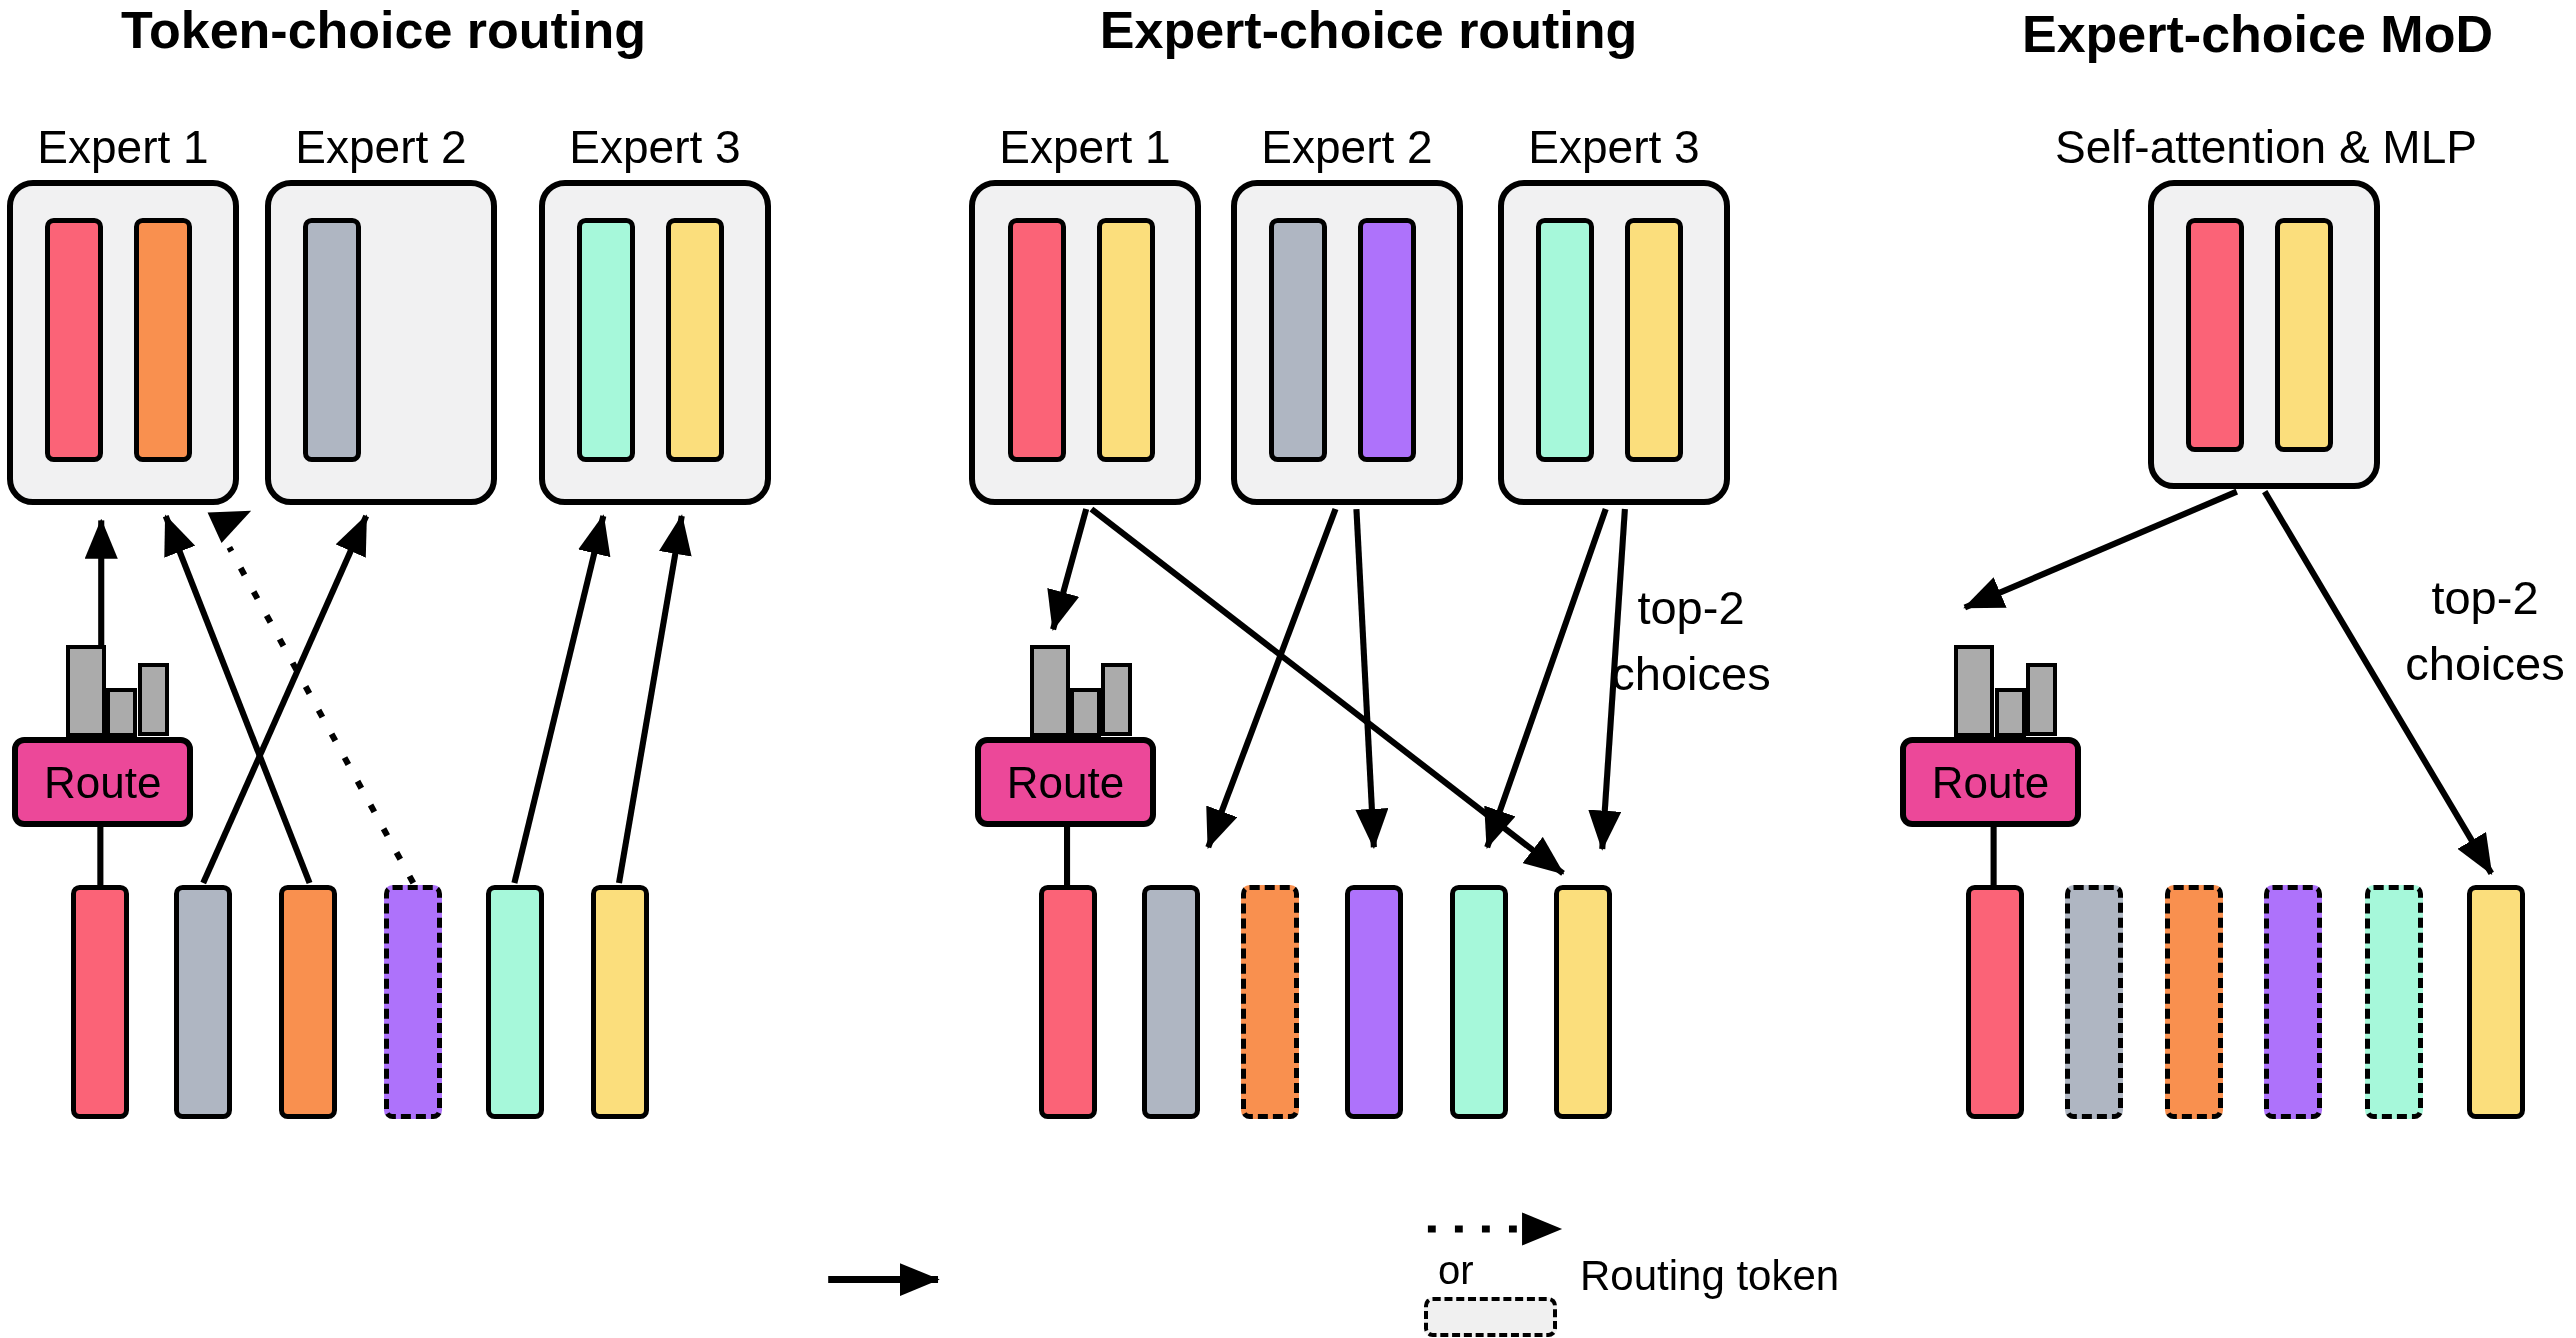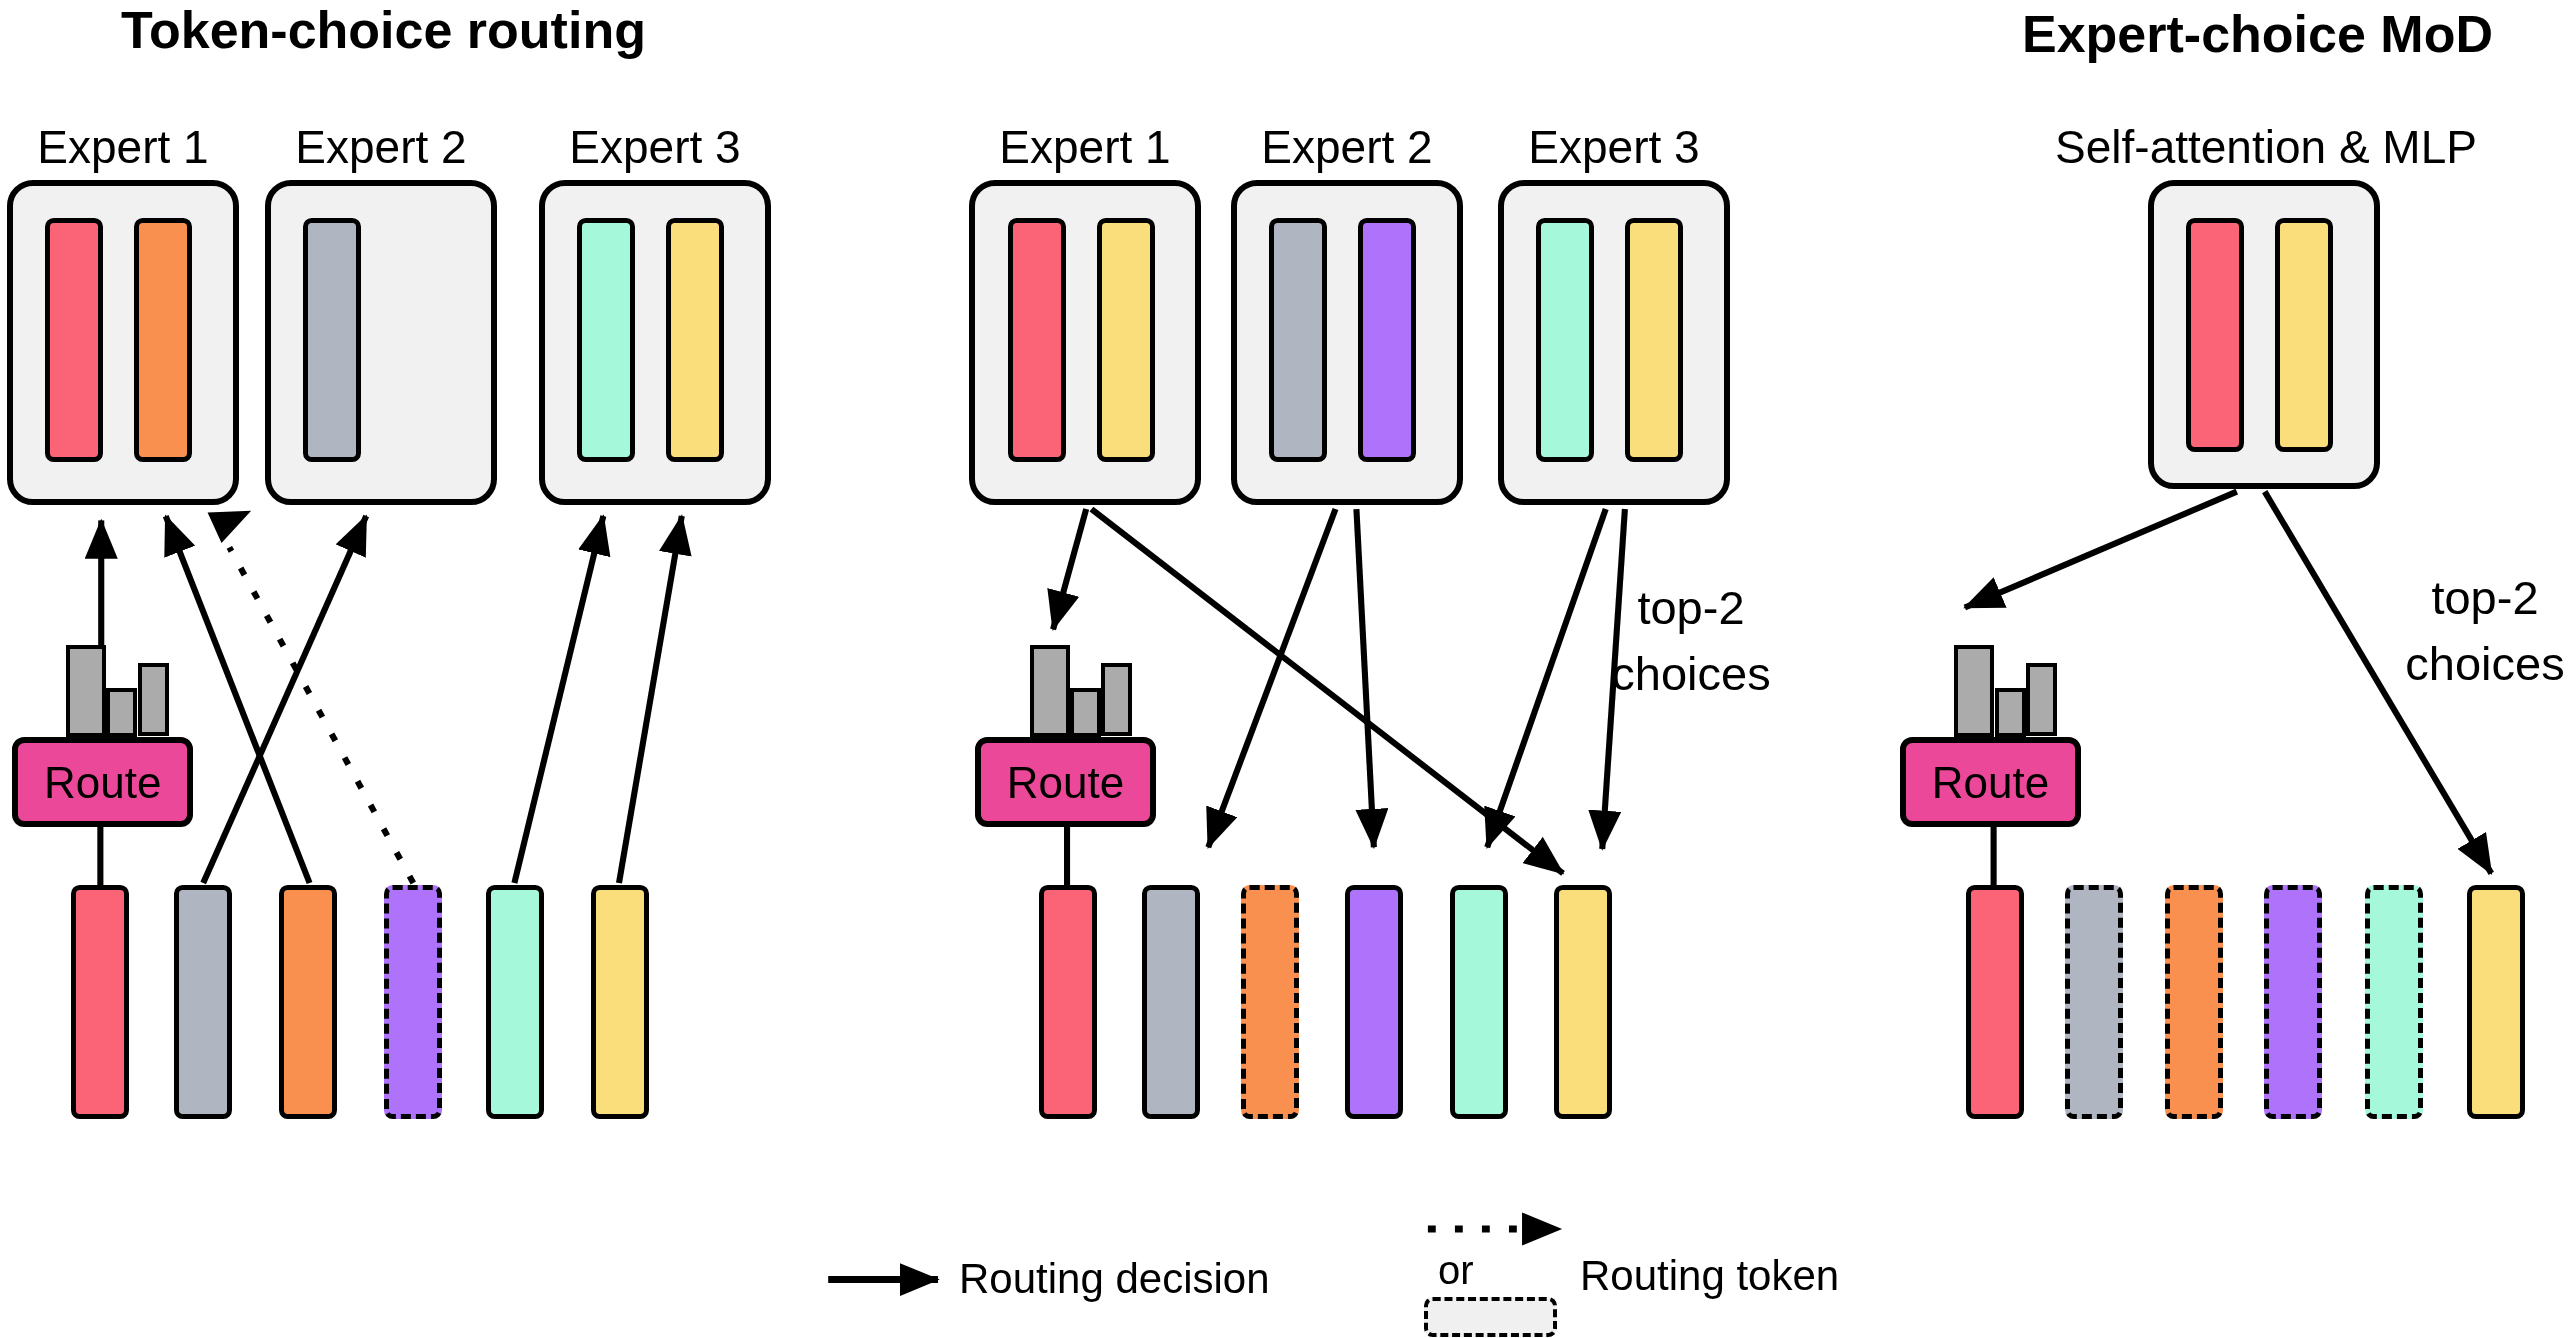--- a/index.html
+++ b/index.html
@@ -90,20 +90,21 @@
   </div>
   <div class="abs route-box" style="left:12.2px;top:737px;">Route</div>
 
   <div class="abs token" style="left: 71px; top: 885px; background-color: rgb(251, 99, 119);"></div>
   <div class="abs token" style="left: 174px; top: 885px; background-color: rgb(175, 182, 194);"></div>
   <div class="abs token" style="left: 279px; top: 885px; background-color: rgb(249, 144, 79);"></div>
   <div class="abs token" style="left: 384px; top: 885px; background-color: rgb(174, 114, 251);" data-dropped="true"></div>
   <div class="abs token" style="left: 486px; top: 885px; background-color: rgb(166, 248, 218);"></div>
   <div class="abs token" style="left: 591px; top: 885px; background-color: rgb(251, 222, 124);"></div>
 
+  <div class="abs panel-title" style="left:1020px;top:0px;width:697px;">Expert-choice routing</div>
 
   <div class="abs expert-label" style="left:969px;top:120px;width:232px;">Expert 1</div>
   <div class="abs expert-label" style="left:1231px;top:120px;width:232px;">Expert 2</div>
   <div class="abs expert-label" style="left:1498px;top:120px;width:232px;">Expert 3</div>
 
   <div class="abs expert-box" style="left:969px;top:180px;width:232px;height:325px;"></div>
   <div class="abs expert-box" style="left:1231px;top:180px;width:232px;height:325px;"></div>
   <div class="abs expert-box" style="left:1498px;top:180px;width:232px;height:325px;"></div>
 
   <div class="abs bar" style="left: 1008px; top: 218px; background-color: rgb(251, 99, 119);"></div>
@@ -153,21 +154,20 @@
     <div>choices</div>
   </div>
 
   <div class="abs token" style="left: 1966px; top: 885px; background-color: rgb(251, 99, 119);"></div>
   <div class="abs token" style="left: 2065px; top: 885px; background-color: rgb(175, 182, 194);" data-dropped="true"></div>
   <div class="abs token" style="left: 2165px; top: 885px; background-color: rgb(249, 144, 79);" data-dropped="true"></div>
   <div class="abs token" style="left: 2264px; top: 885px; background-color: rgb(174, 114, 251);" data-dropped="true"></div>
   <div class="abs token" style="left: 2365px; top: 885px; background-color: rgb(166, 248, 218);" data-dropped="true"></div>
   <div class="abs token" style="left: 2467px; top: 885px; background-color: rgb(251, 222, 124);"></div>
 
-  <div class="abs legend-text" style="left:959px;top:1255px;">Routing decision</div>
   <div class="abs legend-text" style="left:1438px;top:1248px;width:96px;font-size:40px;">or</div>
   <div class="abs legend-box" style="left:1424px;top:1297px;width:133px;height:40px;"></div>
   <div class="abs legend-text" style="left:1580px;top:1252px;">Routing token</div>
 
   <svg width="2576" height="1338" viewBox="0 0 2955 1535">
     <defs>
       <marker id="ah" markerUnits="userSpaceOnUse" markerWidth="46" markerHeight="38" refX="44" refY="19" orient="auto">
         <polygon points="0,0 46,19 0,38" fill="#000"></polygon>
       </marker>
     </defs>

